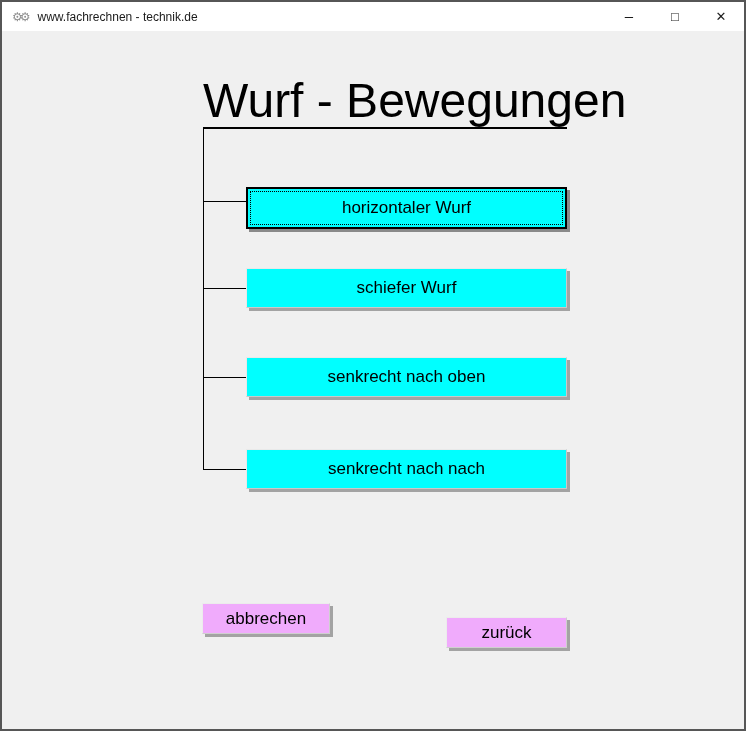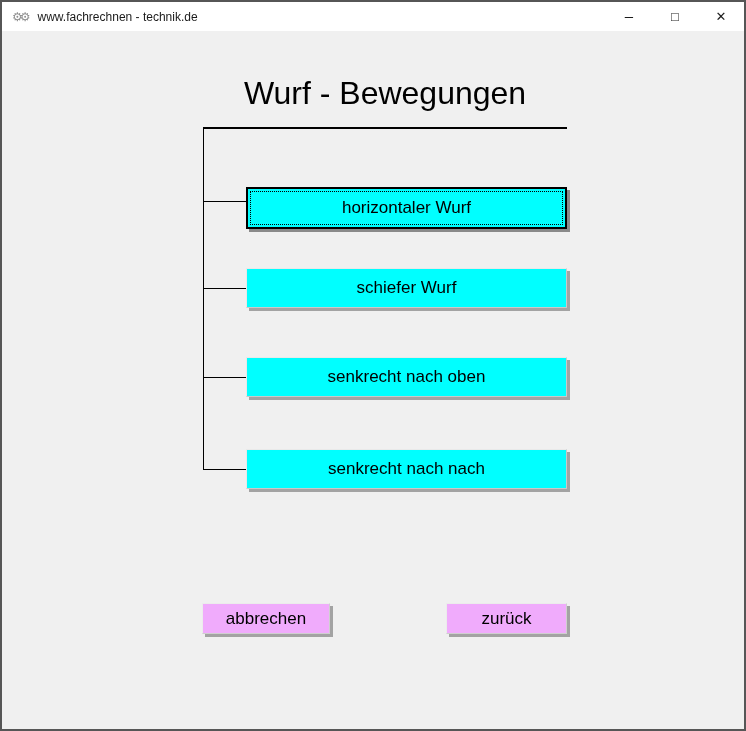--- a/index.html
+++ b/index.html
@@ -61,21 +61,21 @@
     top: 29px; left: 0; right: 0; bottom: 0;
     background: #f0f0f0;
   }
 
   .page-heading {
     position: absolute;
     top: 46px;
     left: 201px;
     width: 364px;
     text-align: center;
-    font-size: 32px;
+    font-size: 48px;
     font-weight: 400;
     color: #000000;
     letter-spacing: 0px;
     white-space: nowrap;
     line-height: 1.0;
   }
   .heading-underline {
     position: absolute;
     top: 96px;
     left: 201px;
@@ -146,21 +146,21 @@
     border-right-color: #cfcfcf;
     box-shadow: 3px 3px 0 0 #a3a3a3;
     display: flex;
     align-items: center;
     justify-content: center;
     font-size: 17px;
     color: #000000;
     cursor: pointer;
   }
   .cancel-btn { left: 200px; width: 128px; }
-  .back-btn   { left: 444px; width: 121px; }
+  .back-btn   { left: 444px; width: 121px; margin-top: 14px; }
 </style>
 </head>
 <body>
 
 <div class="window">
 
   <div class="titlebar">
     <span class="app-icon">⚙⚙</span>
     <span class="titlebar-title">www.fachrechnen - technik.de</span>
     <div class="titlebar-controls">

